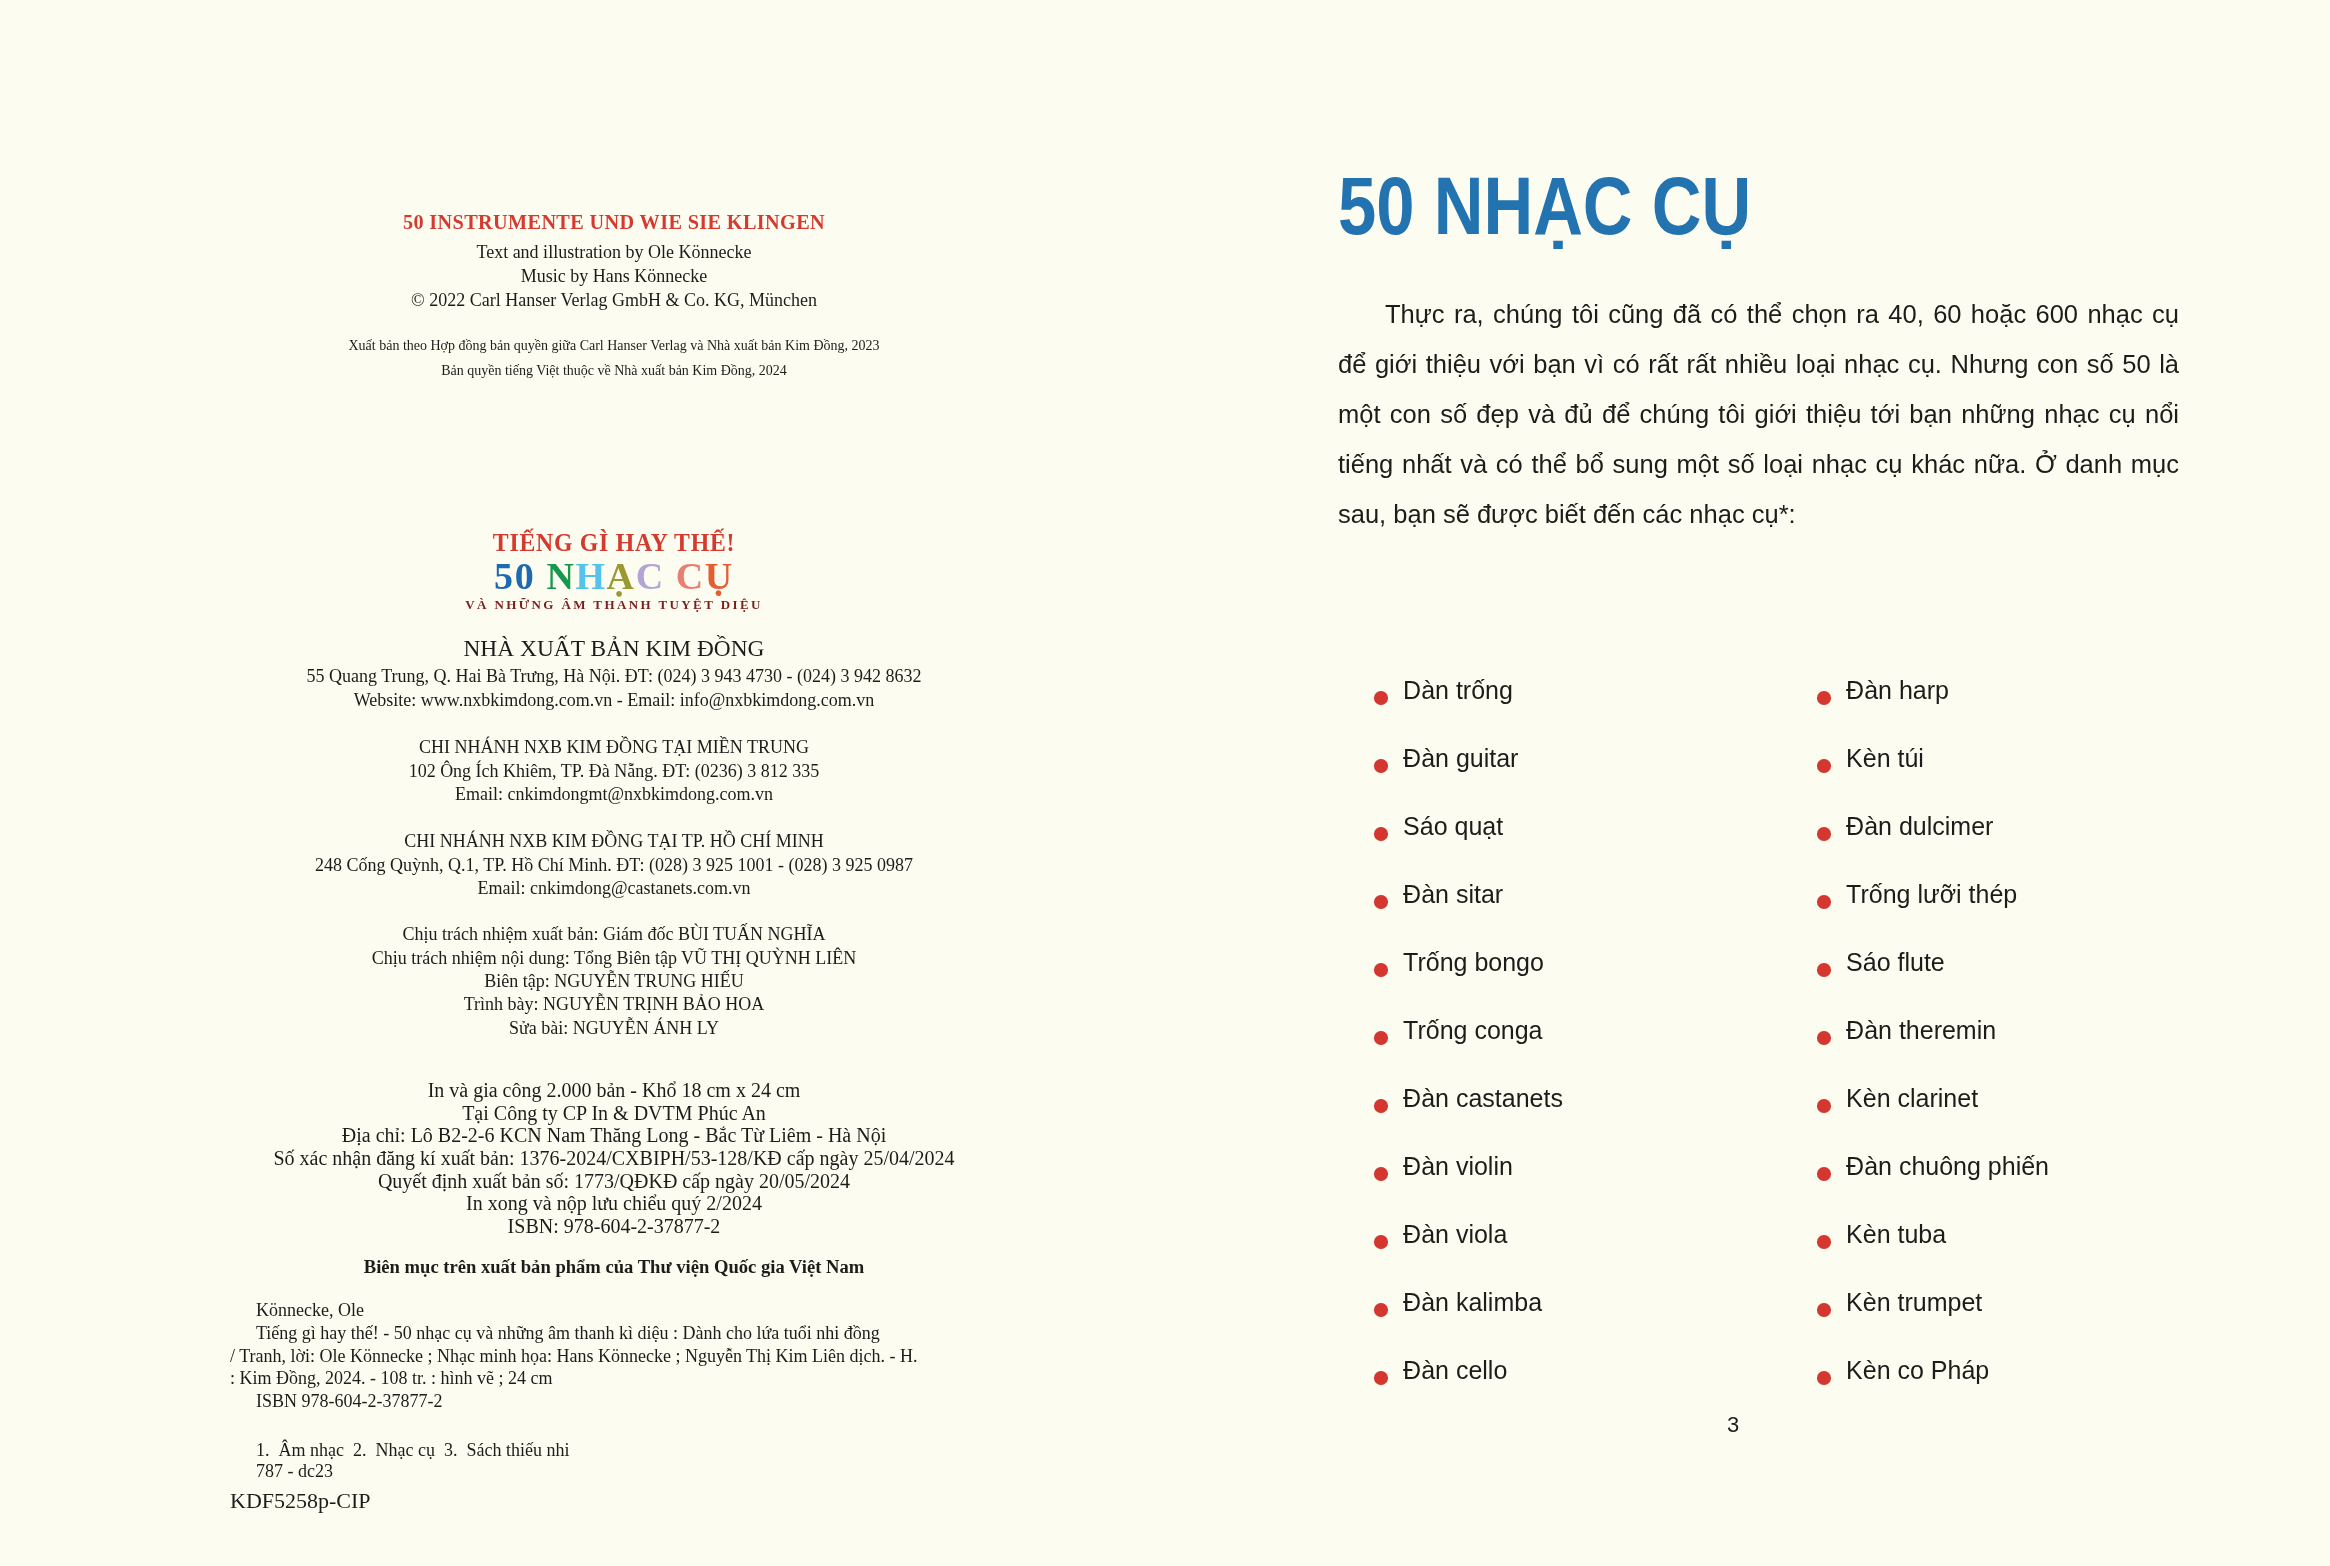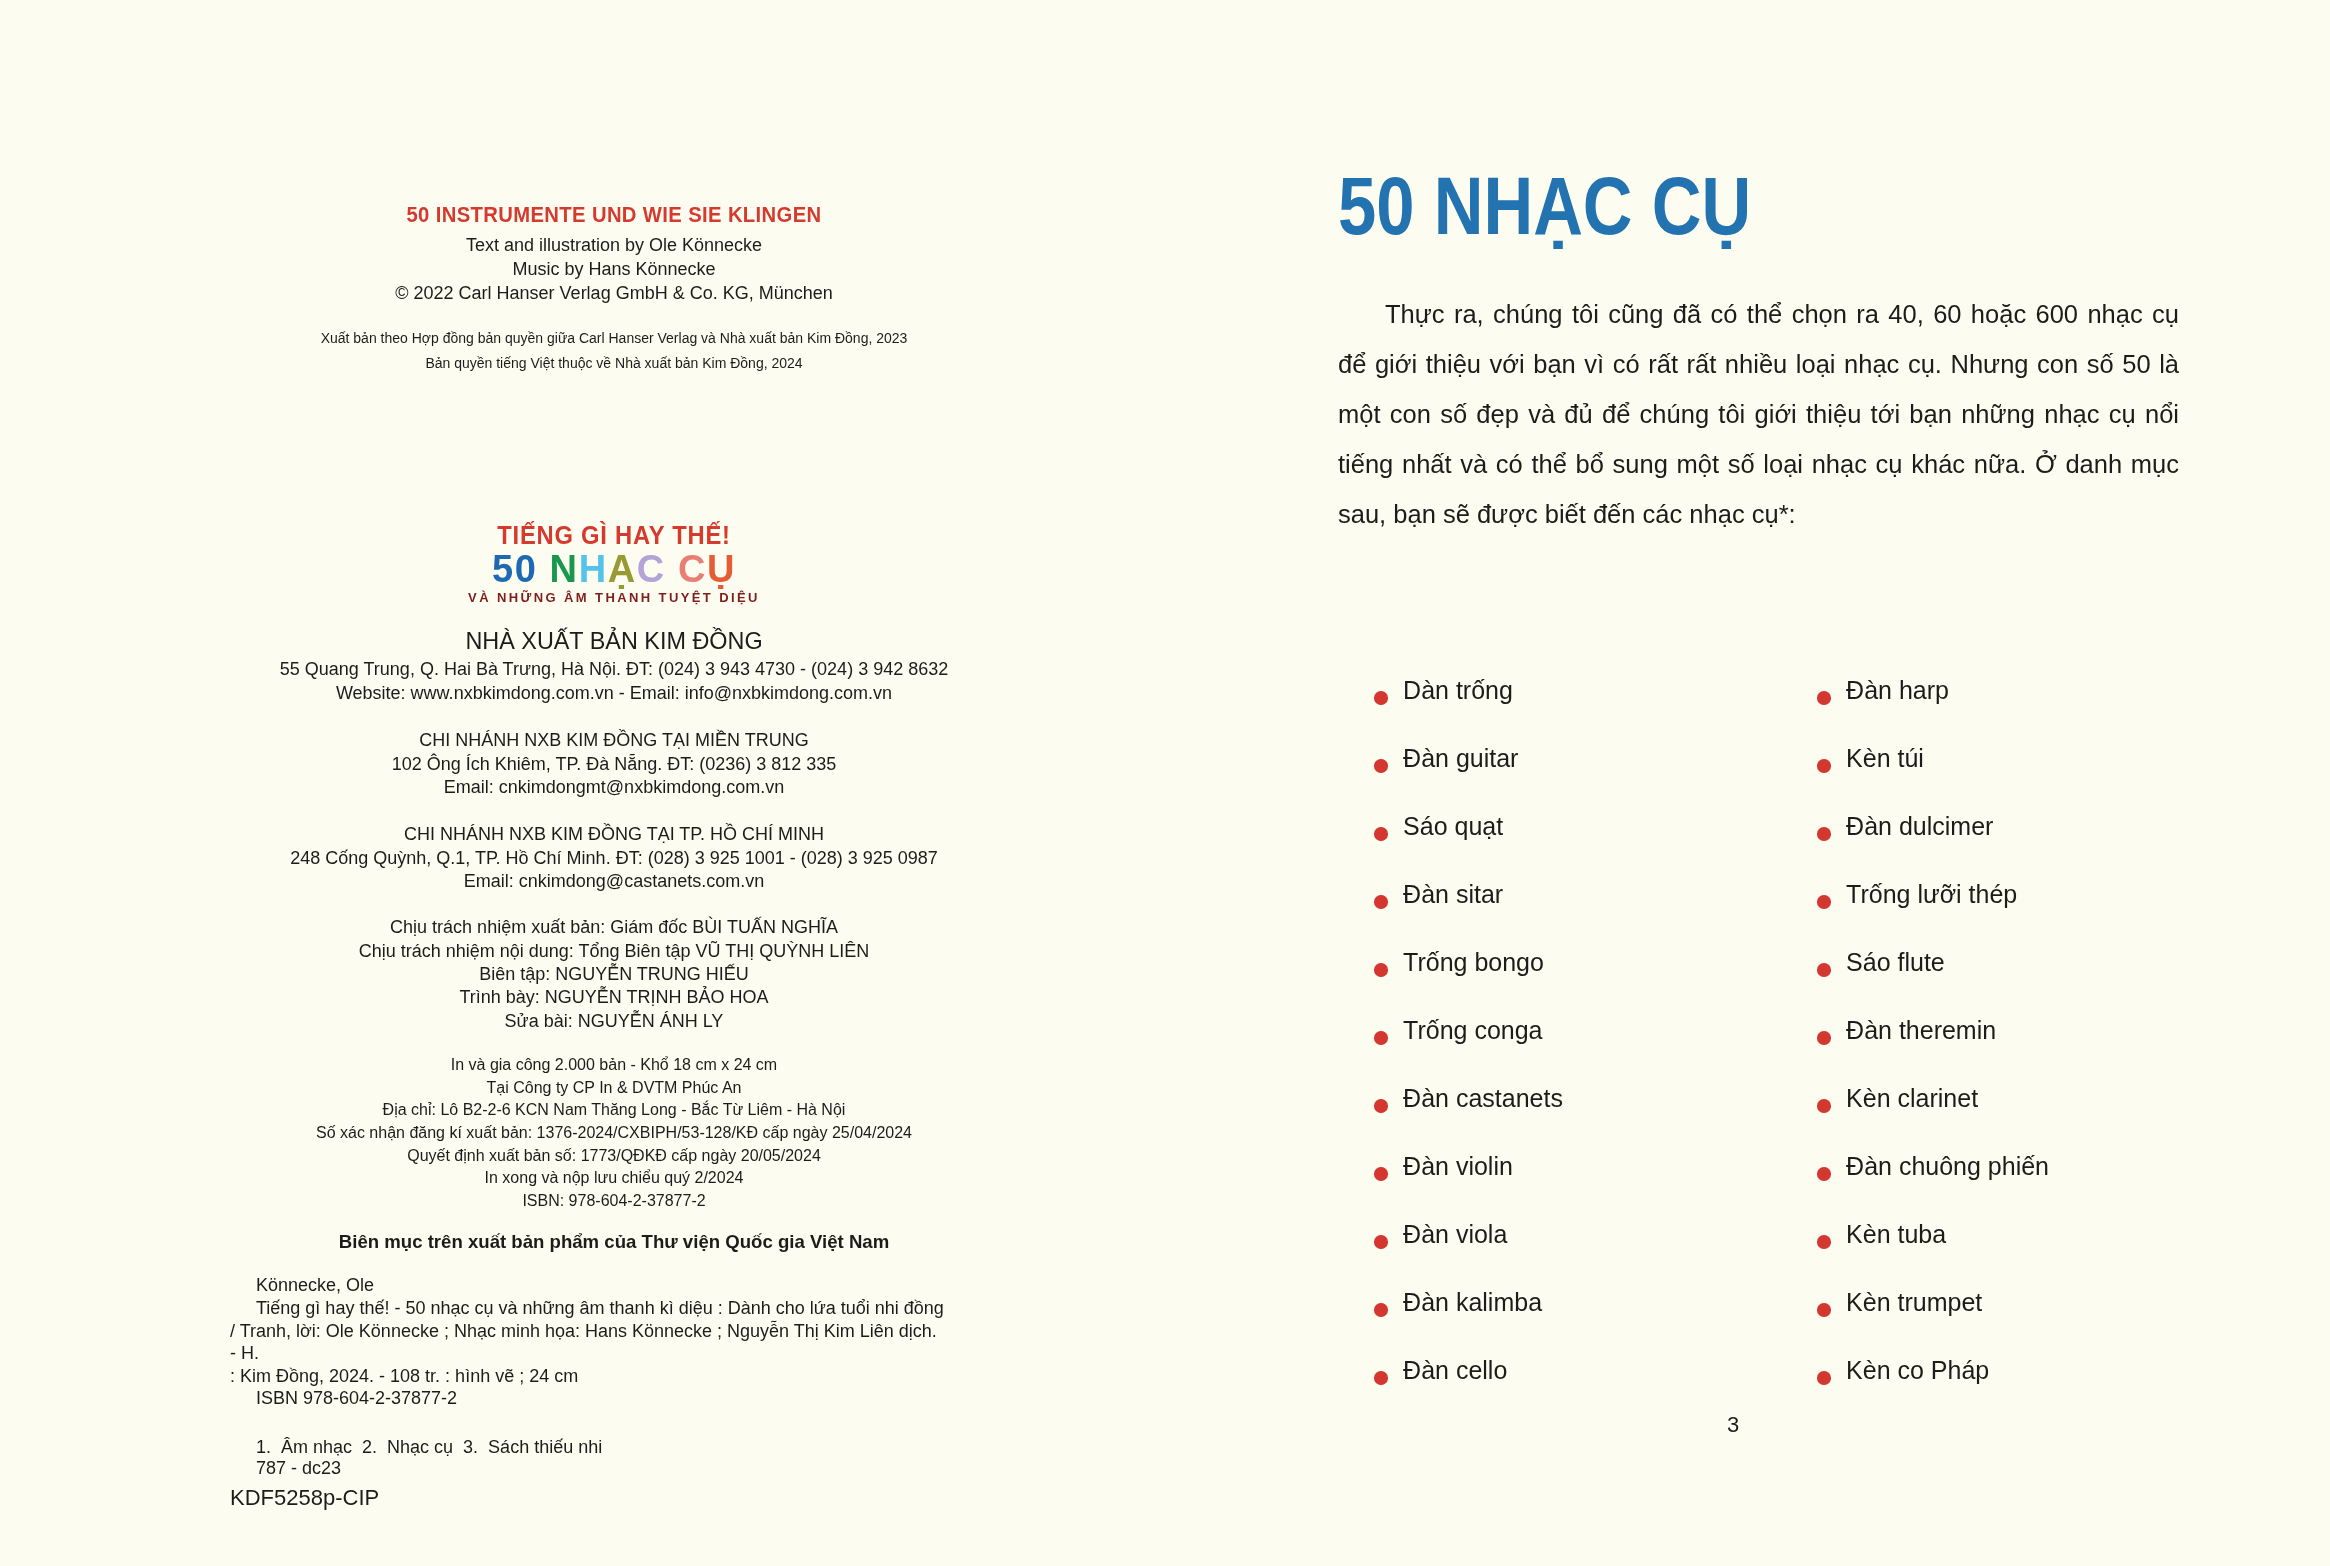--- a/index.html
+++ b/index.html
@@ -7,21 +7,21 @@
     width:2330px;height:1567px;
     background:#fdfcf1;
     color:#1d1c1a;
     font-family:"Liberation Sans","DejaVu Sans",sans-serif;
     position:relative;
     overflow:hidden;
   }
   .spread{position:absolute;inset:0;}
 
   
-  .page-left{position:absolute;left:121px;top:0;width:986px;text-align:center;}
+  .page-left{position:absolute;left:121px;top:7px;width:986px;text-align:center;font-family:Liberation Serif, serif;}
   .de-title{
     padding-top:204px;
     color:#d43b2e;font-weight:bold;font-size:22px;line-height:22px;
     transform:scaleX(0.92);transform-origin:center;
     letter-spacing:0.4px;
   }
   .credits{margin-top:6.5px;font-size:18px;line-height:24px;}
   .license{margin-top:21px;font-size:14px;line-height:25px;}
 
   .logo{margin-top:146px;}
@@ -30,21 +30,21 @@
   .logo-l3{color:#7f1d1d;font-weight:bold;font-size:13px;line-height:18px;letter-spacing:2.4px;}
 
   .pub-name{margin-top:21px;font-size:23.4px;line-height:26px;}
   .pub-lines{font-size:18px;line-height:24px;margin-top:3.2px;}
 
   .branch{margin-top:24px;}
   .branch-title{font-size:18px;line-height:23.4px;}
   .branch-lines{font-size:18px;line-height:23.4px;}
 
   .staff{margin-top:22.6px;font-size:18px;line-height:23.4px;}
-  .printing{margin-top:21px;font-size:16px;line-height:22.6px;}
+  .printing{margin-top:39px;font-size:20px;line-height:22.6px;}
 
   .cip-heading{margin-top:18px;font-weight:bold;font-size:18.6px;line-height:24px;}
   .cip-block{
     text-align:left;margin-top:20px;margin-left:109px;width:716px;
     font-size:18px;line-height:22.6px;
   }
   .cip-line.ind{padding-left:26px;}
   .cip-subjects{margin-top:27.5px;padding-left:26px;font-size:18px;line-height:21px;}
   .cip-ddc{padding-left:26px;font-size:18px;line-height:21px;}
   .cip-code{margin-top:8px;text-align:left;font-size:22px;line-height:22.6px;}

